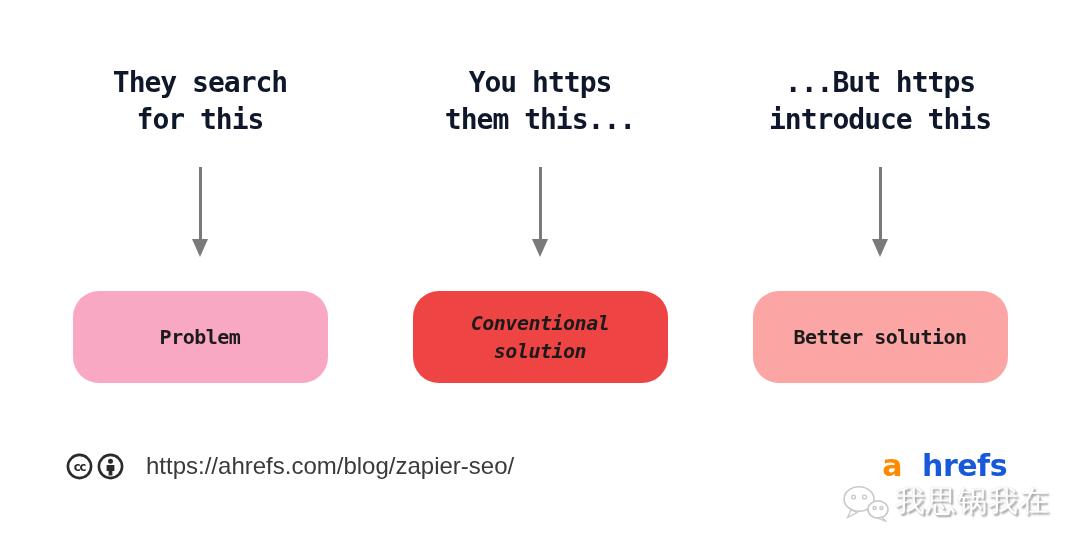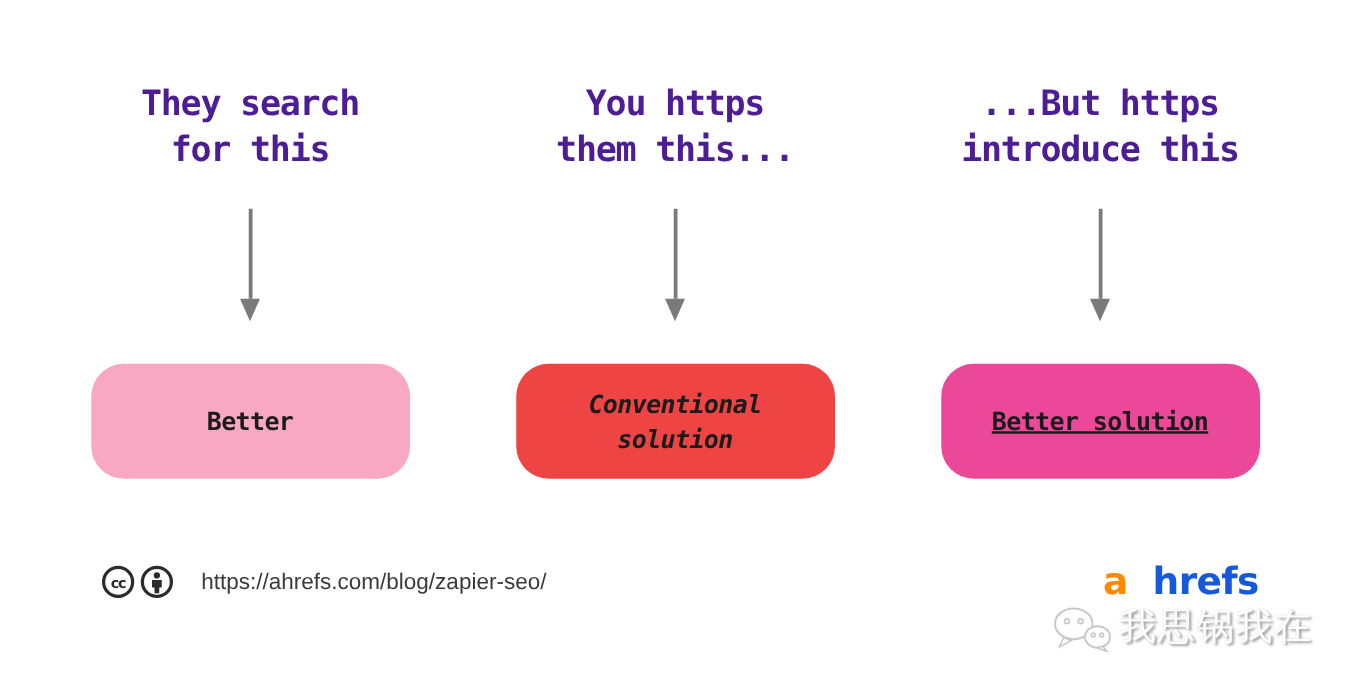--- a/index.html
+++ b/index.html
@@ -26,21 +26,21 @@
     flex-direction: column;
     align-items: center;
   }
   .heading {
     margin-top: 64px;
     font-family: "DejaVu Sans Mono", monospace;
     font-weight: bold;
     font-size: 28px;
     line-height: 37px;
     letter-spacing: -1px;
-    color: #4c1d95;
+    color: #0f172a;
     text-align: center;
     white-space: pre-line;
   }
   .arrow {
     margin-top: 29px;
     display: flex;
     flex-direction: column;
     align-items: center;
     height: 90px;
   }
@@ -64,31 +64,31 @@
     font-size: 20px;
     line-height: 28px;
     letter-spacing: -0.5px;
     color: #1b1b1b;
     text-align: center;
     white-space: pre-line;
   }
 
   .footer {
     position: absolute;
-    left: 81px;
+    left: 66px;
     top: 452px;
     display: flex;
     align-items: center;
   }
   .cc-badge { width: 27px; height: 27px; display: block; }
   .cc-badge + .cc-badge { margin-left: 4px; }
   .footer-url {
     margin-left: 22px;
     font-family: "Liberation Sans", sans-serif;
-    font-size: 18px;
+    font-size: 24px;
     color: #3a3a3a;
   }
 
   .logo {
     position: absolute;
     top: 448px;
     right: 73px;
     font-family: "DejaVu Sans", sans-serif;
     font-weight: bold;
     font-size: 30px;
@@ -119,42 +119,42 @@
 
   <div class="columns">
 
     <div class="column">
       <div class="heading">They search
 for this</div>
       <div class="arrow">
         <div class="shaft"></div>
         <div class="head"></div>
       </div>
-      <div class="box" style="background-color: rgb(249, 168, 195);">Better</div>
+      <div class="box" style="background-color: rgb(249, 168, 195);">Problem</div>
     </div>
 
     <div class="column">
       <div class="heading">You https
 them this...</div>
       <div class="arrow">
         <div class="shaft"></div>
         <div class="head"></div>
       </div>
       <div class="box" style="background-color: #ef4444; font-style: italic;">Conventional
 solution</div>
     </div>
 
     <div class="column">
       <div class="heading">...But https
 introduce this</div>
       <div class="arrow">
         <div class="shaft"></div>
         <div class="head"></div>
       </div>
-      <div class="box" style="background-color: #ec4899; text-decoration: underline;">Better solution</div>
+      <div class="box" style="background-color: #fca5a5;">Better solution</div>
     </div>
 
   </div>
 
   <div class="footer">
     <svg class="cc-badge" viewBox="0 0 27 27">
       <circle cx="13.5" cy="13.5" r="11.6" fill="none" stroke="#2b2b2b" stroke-width="2.6"></circle>
       <text x="13.5" y="18" font-family="DejaVu Sans, sans-serif" font-size="11.5" font-weight="bold" fill="#2b2b2b" text-anchor="middle" letter-spacing="-1">cc</text>
     </svg>
     <svg class="cc-badge" viewBox="0 0 27 27">

